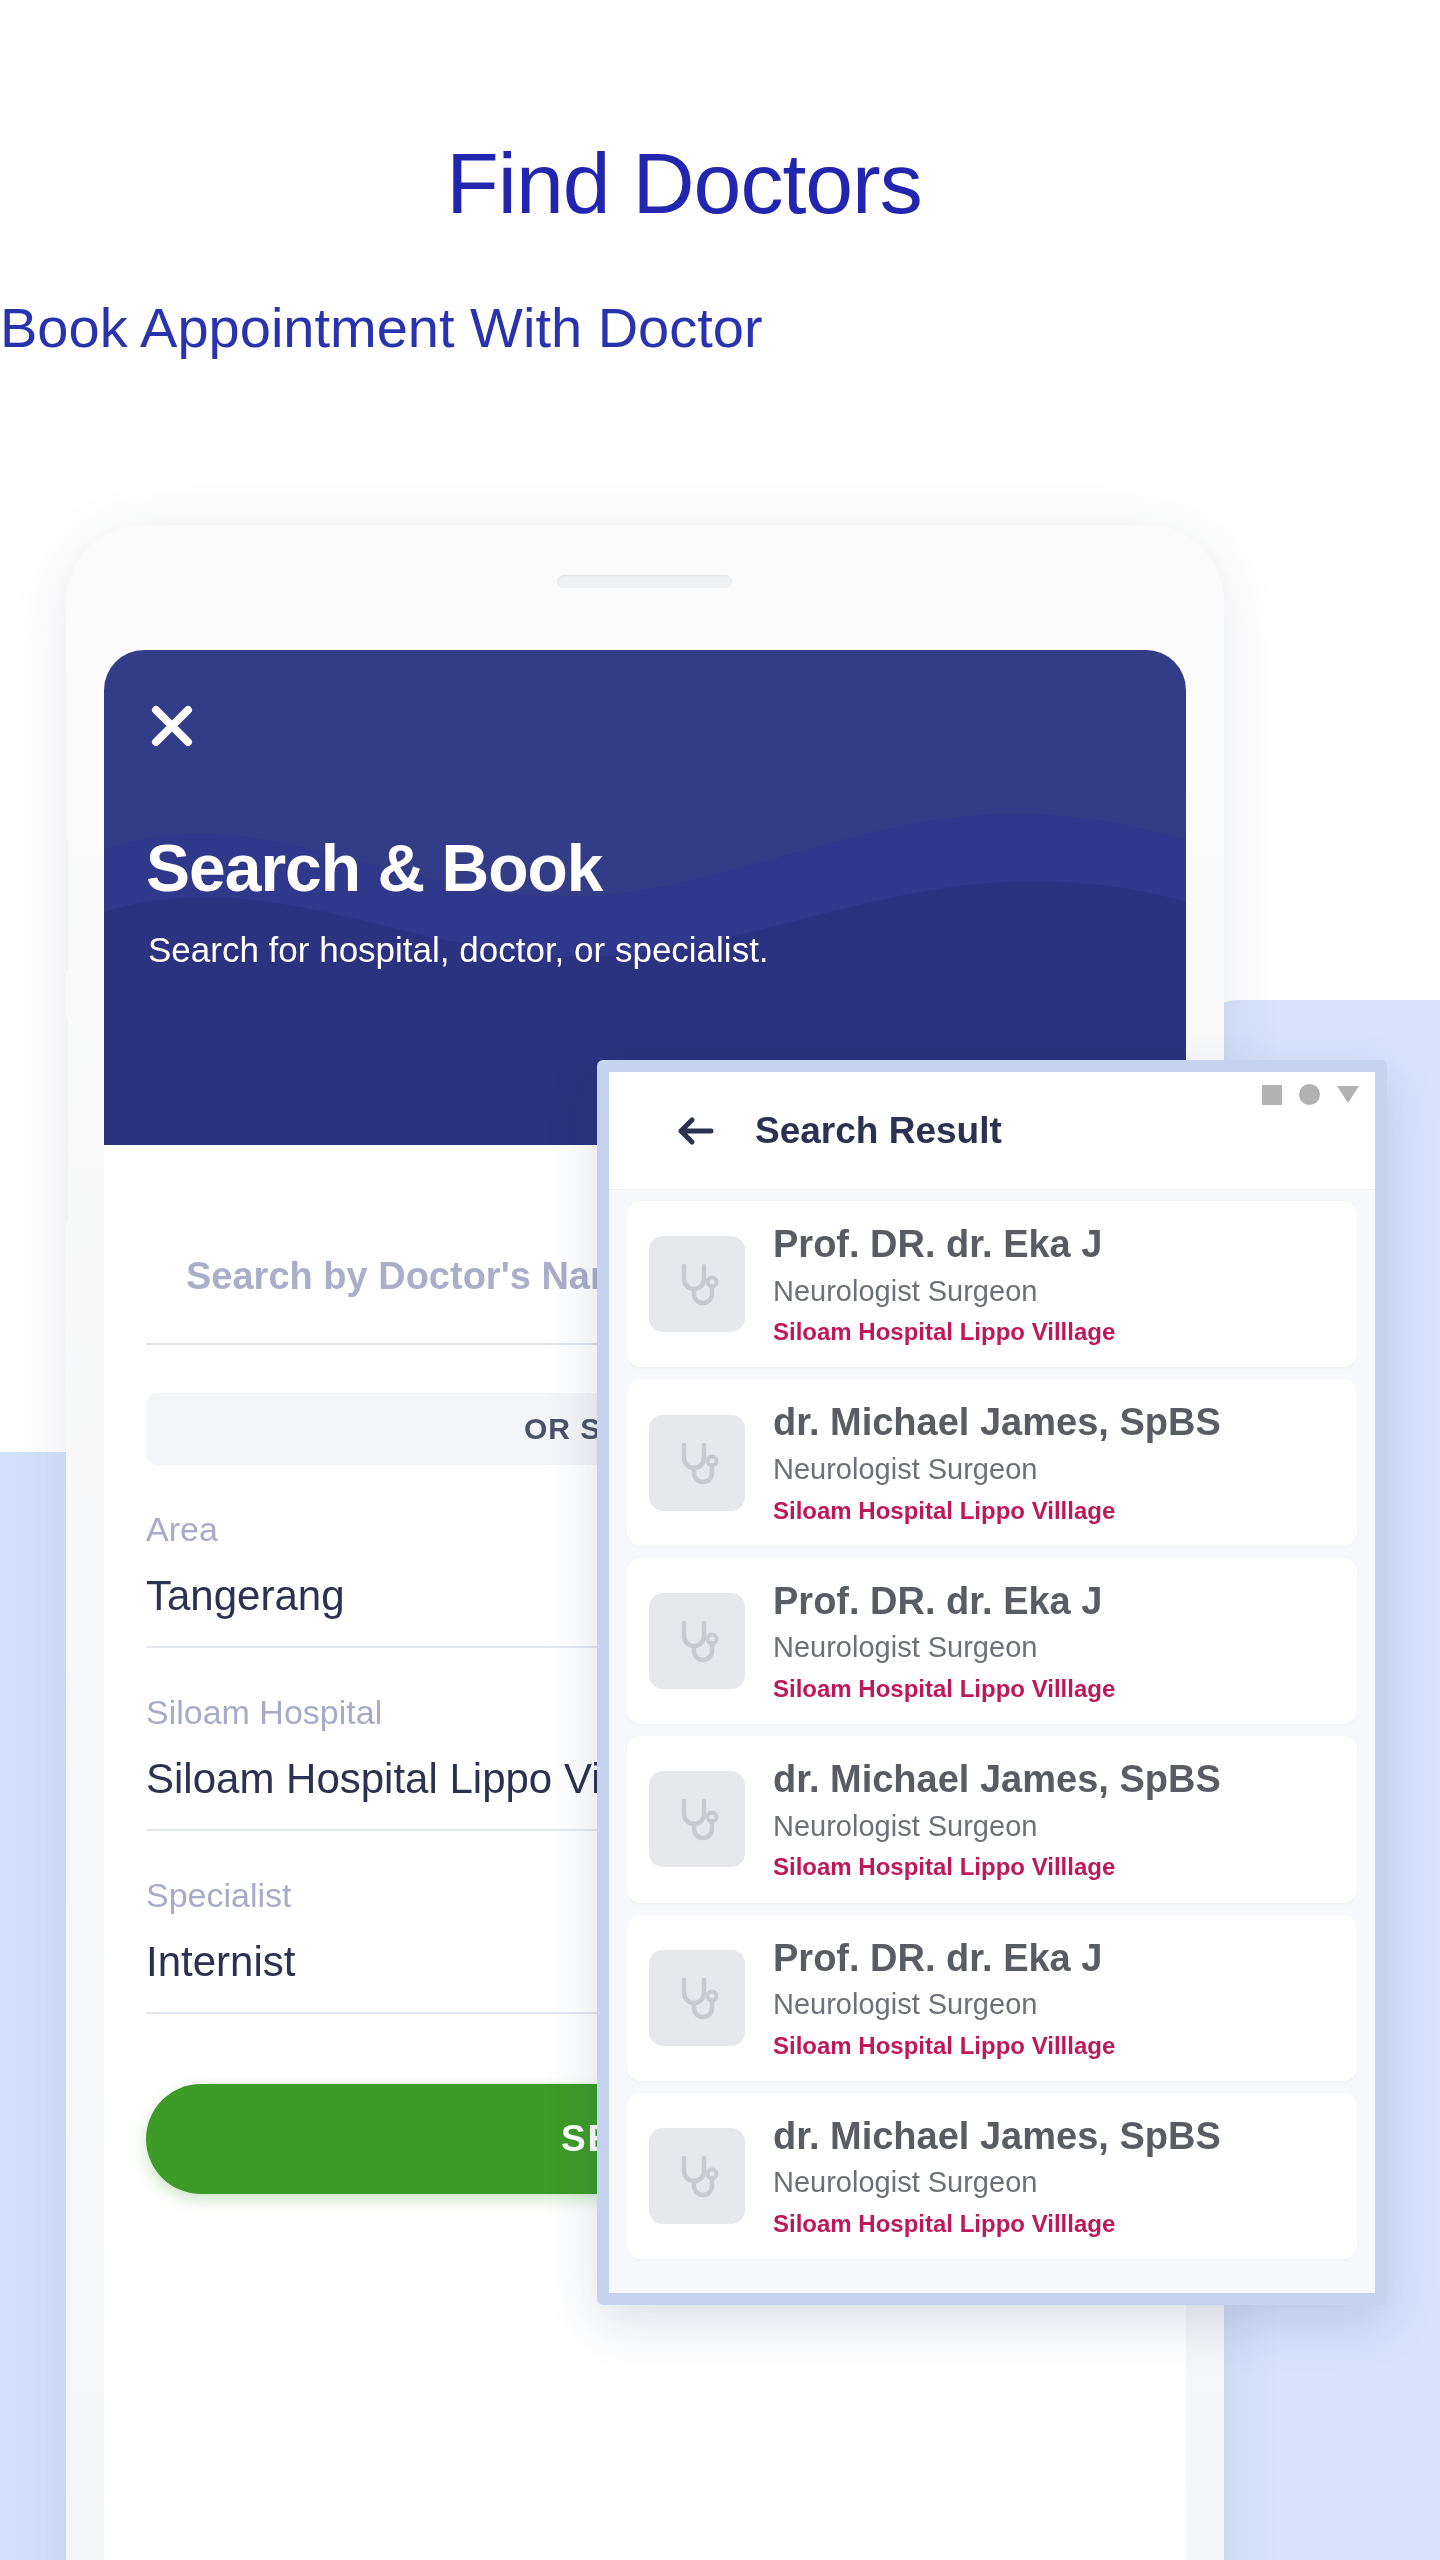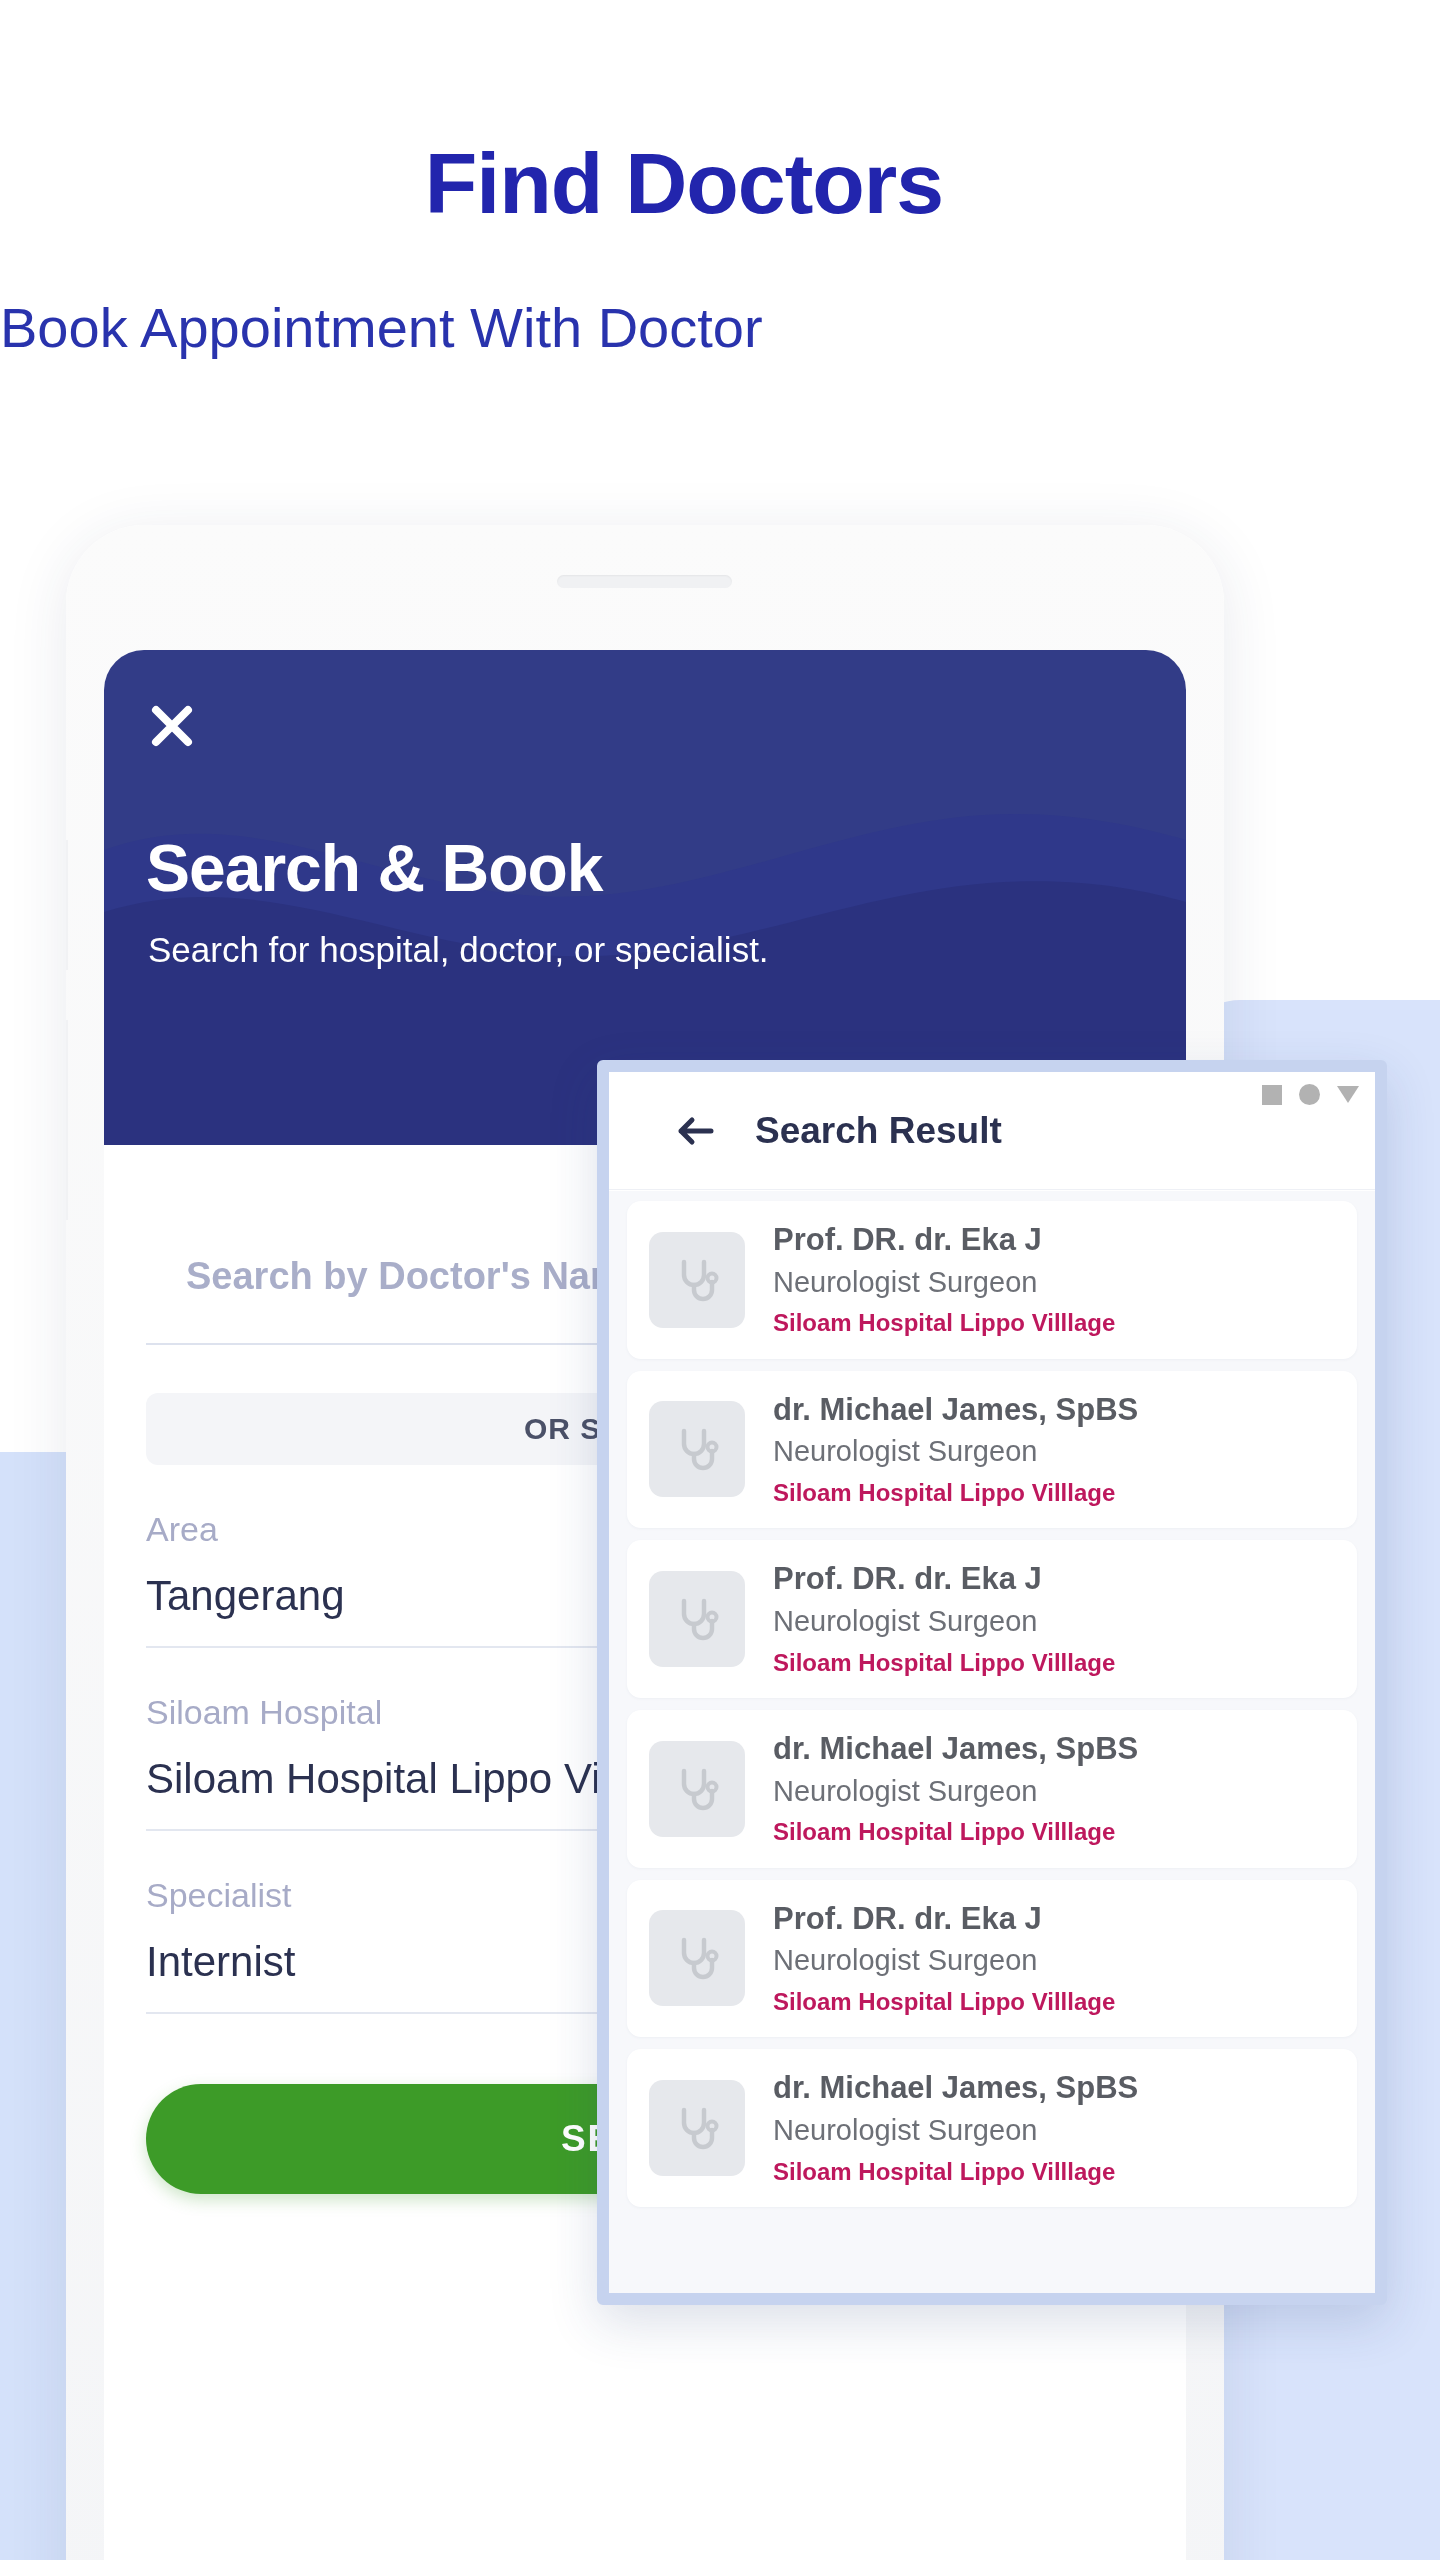--- a/index.html
+++ b/index.html
@@ -42,21 +42,21 @@
   }
 
   
   .headline {
     position: absolute;
     top: 140px;
     left: 0;
     width: 1368px;
     text-align: center;
     font-size: 86px;
-    font-weight: bold;
+    font-weight: normal;
     letter-spacing: -1px;
     color: #2225ad;
     line-height: 1;
   }
   .subhead {
     position: absolute;
     top: 300px;
     left: 0;
     width: 1440px;
     text-align: left;
@@ -299,21 +299,21 @@
     height: 96px;
     border-radius: 14px;
     background: #e6e8ec;
     flex: none;
     display: flex;
     align-items: center;
     justify-content: center;
   }
   .doc-info { margin-left: 28px; min-width: 0; }
   .doc-name {
-    font-size: 31px;
+    font-size: 38px;
     font-weight: bold;
     color: #595c63;
     line-height: 1.25;
     white-space: nowrap;
   }
   .doc-spec {
     font-size: 29px;
     font-weight: 400;
     color: #6d7077;
     line-height: 1.3;

